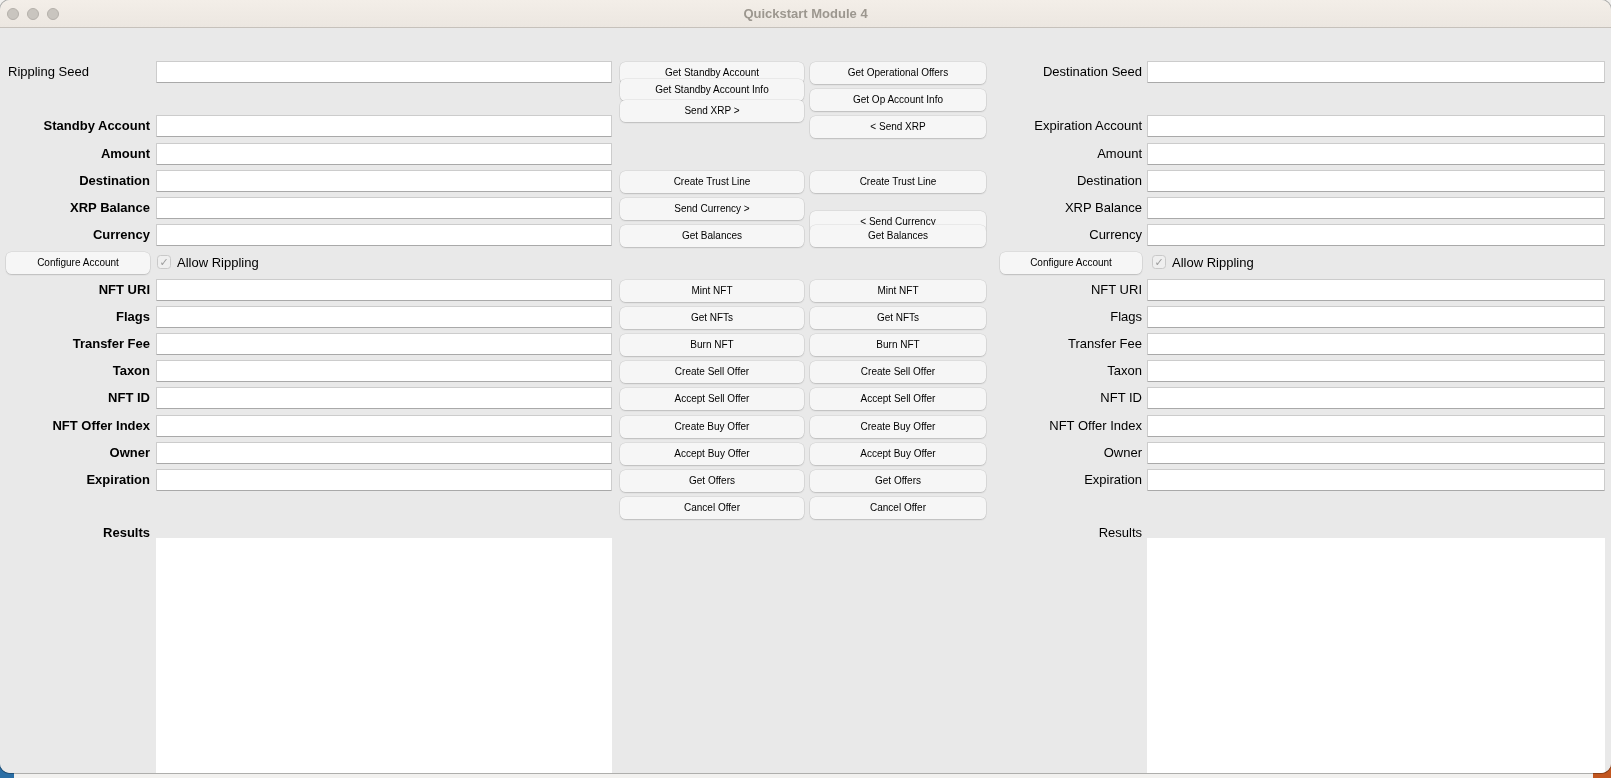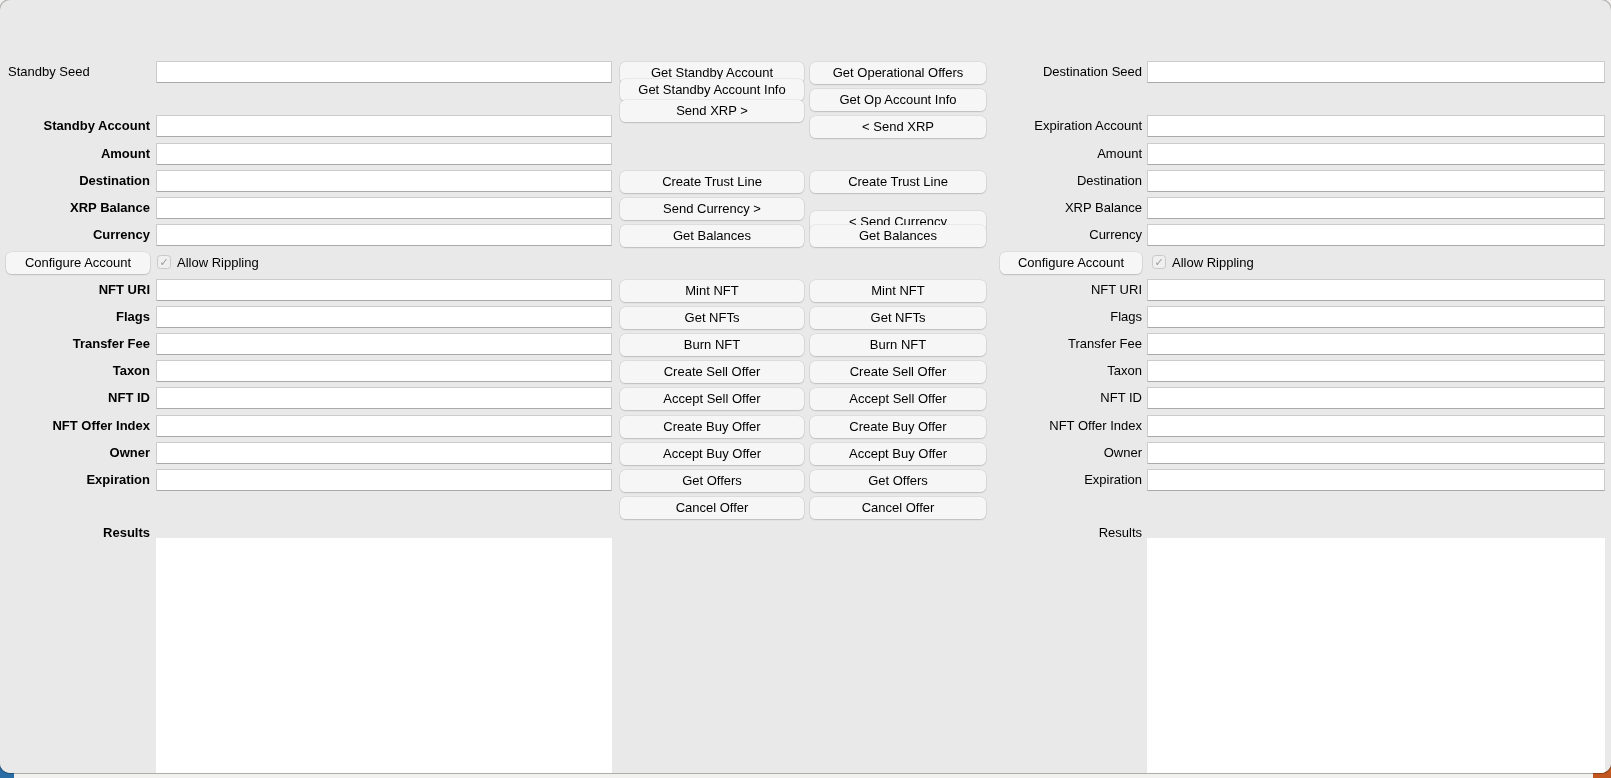--- a/index.html
+++ b/index.html
@@ -32,21 +32,21 @@
   .lbl-right { left:950px; width:192px; }
   .lbl-start { text-align:left; left:8px; width:200px; }
 
   .entry { position:absolute; height:22px; background:#ffffff;
            border:1px solid #cccccc; border-bottom-color:#a9a9a9; border-radius:1px;
            font-size:13px; padding:0 4px; color:#000; outline:none; }
   .entry-l { left:156px;  width:456px; }
   .entry-r { left:1147px; width:458px; }
 
   .btn { position:absolute; height:22px; background:#f6f6f6; border:none;
-         border-radius:5.5px; font-size:13px; color:#000; text-align:center;
+         border-radius:5.5px; font-size:10px; color:#000; text-align:center;
          line-height:22px; box-shadow:0 0 0 0.5px rgba(0,0,0,0.10), 0 1px 1.5px rgba(0,0,0,0.14);
          cursor:default; }
   .btn-a { left:620px; width:184px; }
   .btn-b { left:810px; width:176px; }
 
   .checkbox { position:absolute; width:14px; height:14px; background:#efefef;
               border:1px solid #c9c9c9; border-radius:3.5px; text-align:center;
               line-height:13px; font-size:11px; color:#9b9b9b; }
   .cb-lbl { position:absolute; height:16px; line-height:16px; font-size:13px; color:#000; text-align:left; }
 
@@ -55,24 +55,30 @@
   .results-l { left:156px;  width:456px; }
   .results-r { left:1147px; width:458px; }
 </style>
 </head>
 <body>
 
 <div class="wallpaper-left"></div>
 <div class="wallpaper-right"></div>
 
 <div class="window">
+  <div class="titlebar">
+    <div class="traffic t1"></div>
+    <div class="traffic t2"></div>
+    <div class="traffic t3"></div>
+    <div class="title">Quickstart Module 4</div>
+  </div>
 
   <div class="content">
 
-    <div class="lbl lbl-start" style="top:36px">Standby Seed</div>
+    <div class="lbl lbl-start" style="top:36px">Rippling Seed</div>
     <input class="entry entry-l" style="top: 33px;" value="">
     <div class="lbl lbl-left" style="top:90px">Standby Account</div>
     <input class="entry entry-l" style="top: 87px;" value="">
     <div class="lbl lbl-left" style="top:118px">Amount</div>
     <input class="entry entry-l" style="top: 115px;" value="">
     <div class="lbl lbl-left" style="top:145px">Destination</div>
     <input class="entry entry-l" style="top: 142px;" value="">
     <div class="lbl lbl-left" style="top:172px">XRP Balance</div>
     <input class="entry entry-l" style="top: 169px;" value="">
     <div class="lbl lbl-left" style="top:199px">Currency</div>

